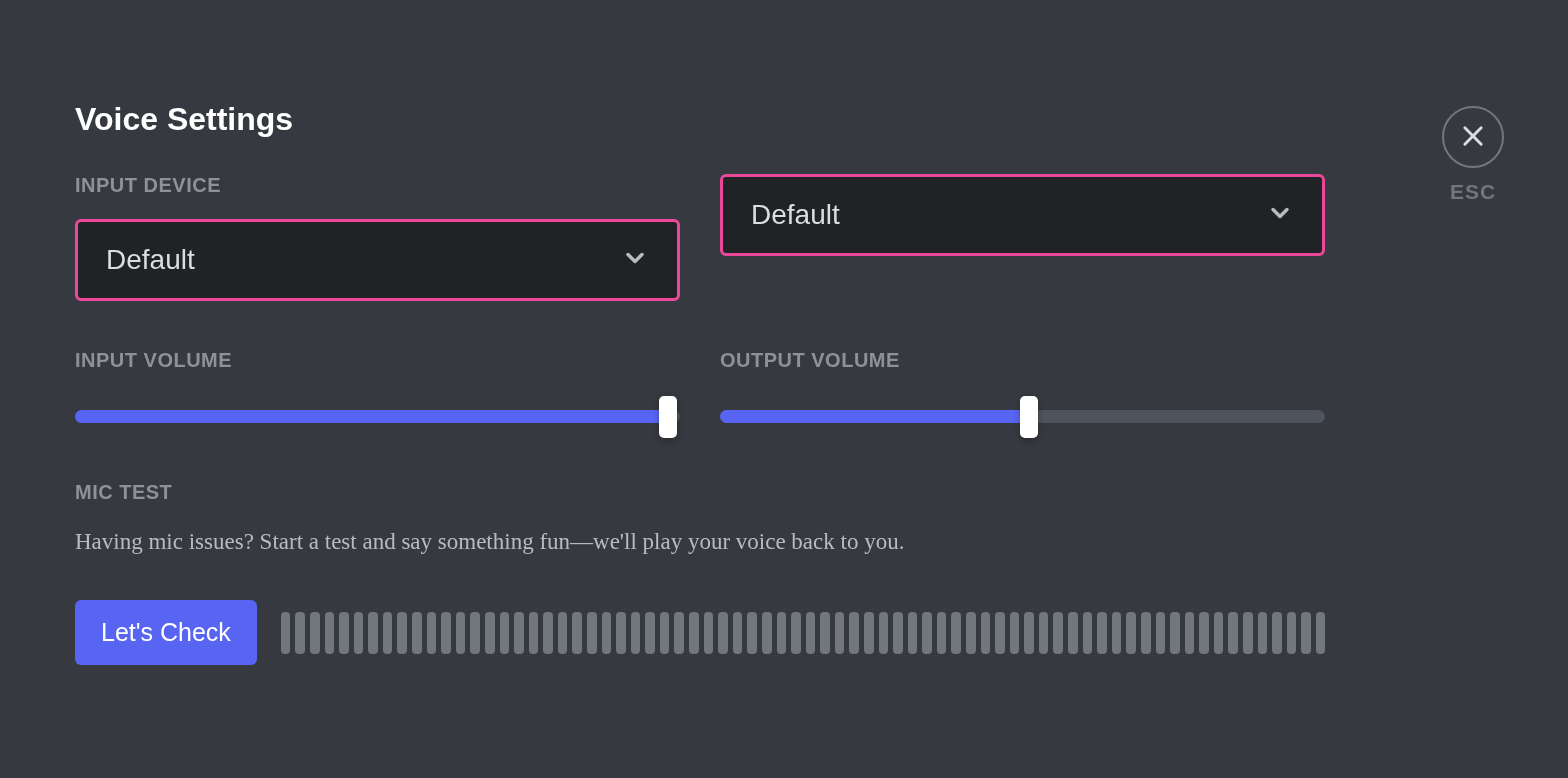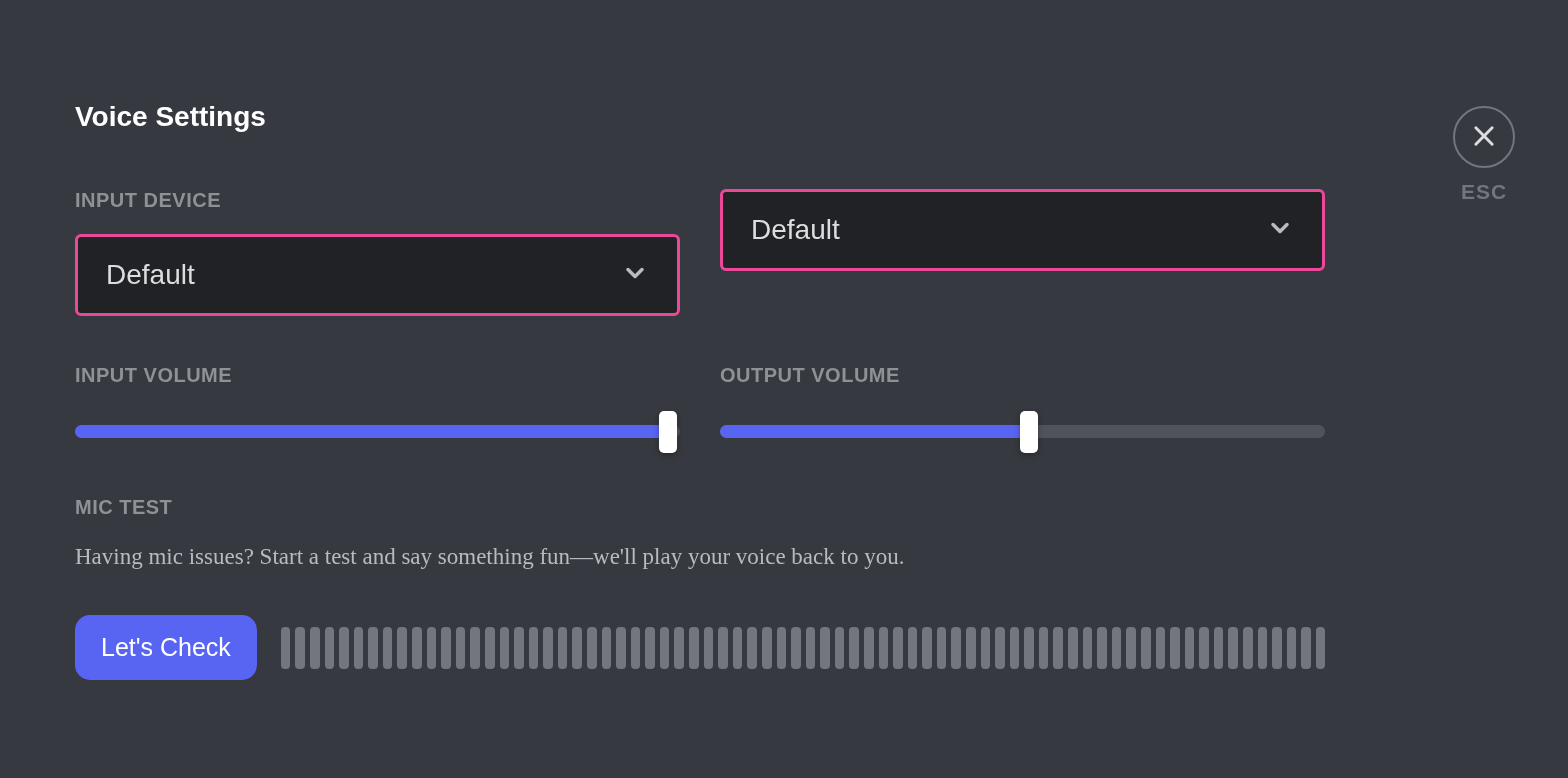--- a/index.html
+++ b/index.html
@@ -15,28 +15,28 @@
       height: 778px;
       overflow: hidden;
       position: relative;
     }
     .content {
       padding: 101px 75px 0 75px;
       max-width: 1400px;
     }
     .page-title {
       color: #ffffff;
-      font-size: 28px;
+      font-size: 32px;
       font-weight: 700;
-      margin-bottom: 56px;
+      margin-bottom: 36px;
     }
     .close-button-wrapper {
       position: absolute;
       top: 106px;
-      right: 53px;
+      right: 64px;
       display: flex;
       flex-direction: column;
       align-items: center;
       gap: 12px;
     }
     .close-button {
       width: 62px;
       height: 62px;
       border-radius: 50%;
       border: 2.5px solid #72767d;
@@ -144,21 +144,21 @@
     }
     .mic-test-row {
       display: flex;
       align-items: center;
       gap: 24px;
     }
     .check-button {
       background-color: #5865f2;
       color: #ffffff;
       border: none;
-      border-radius: 15px;
+      border-radius: 6px;
       padding: 18px 26px;
       font-size: 25px;
       font-weight: 500;
       cursor: pointer;
       white-space: nowrap;
     }
     .mic-meter {
       flex: 1;
       display: flex;
       gap: 5px;

